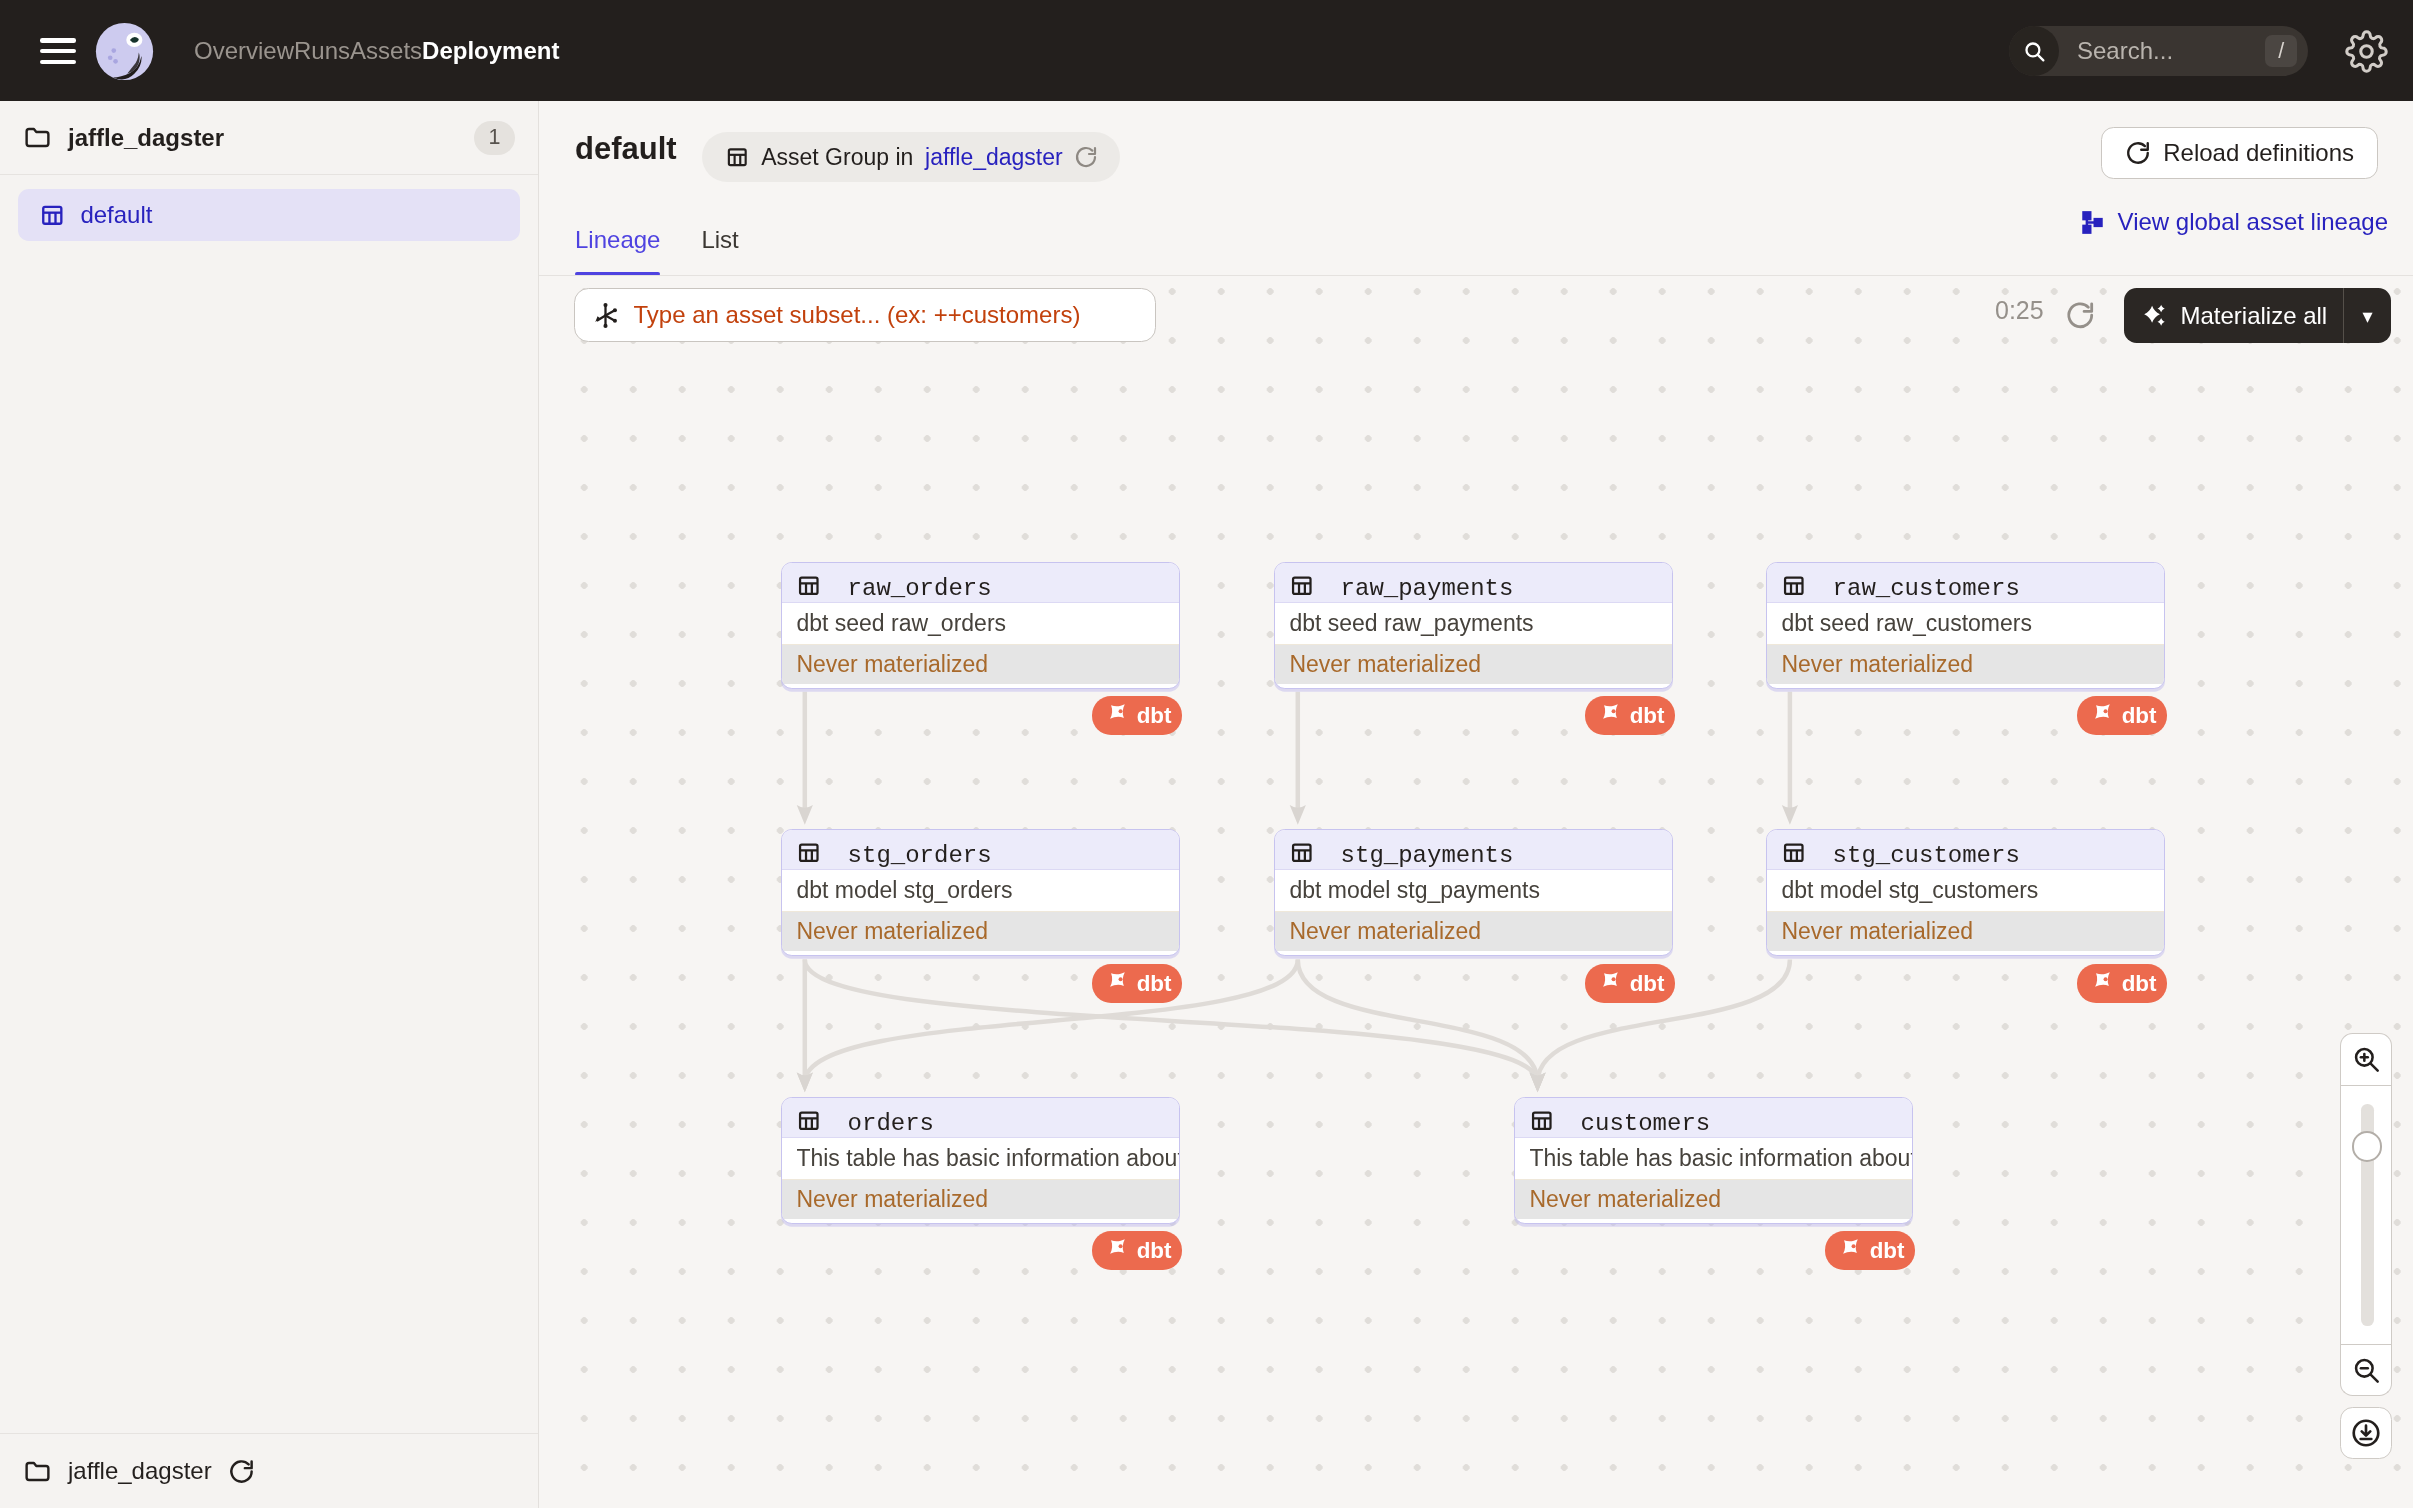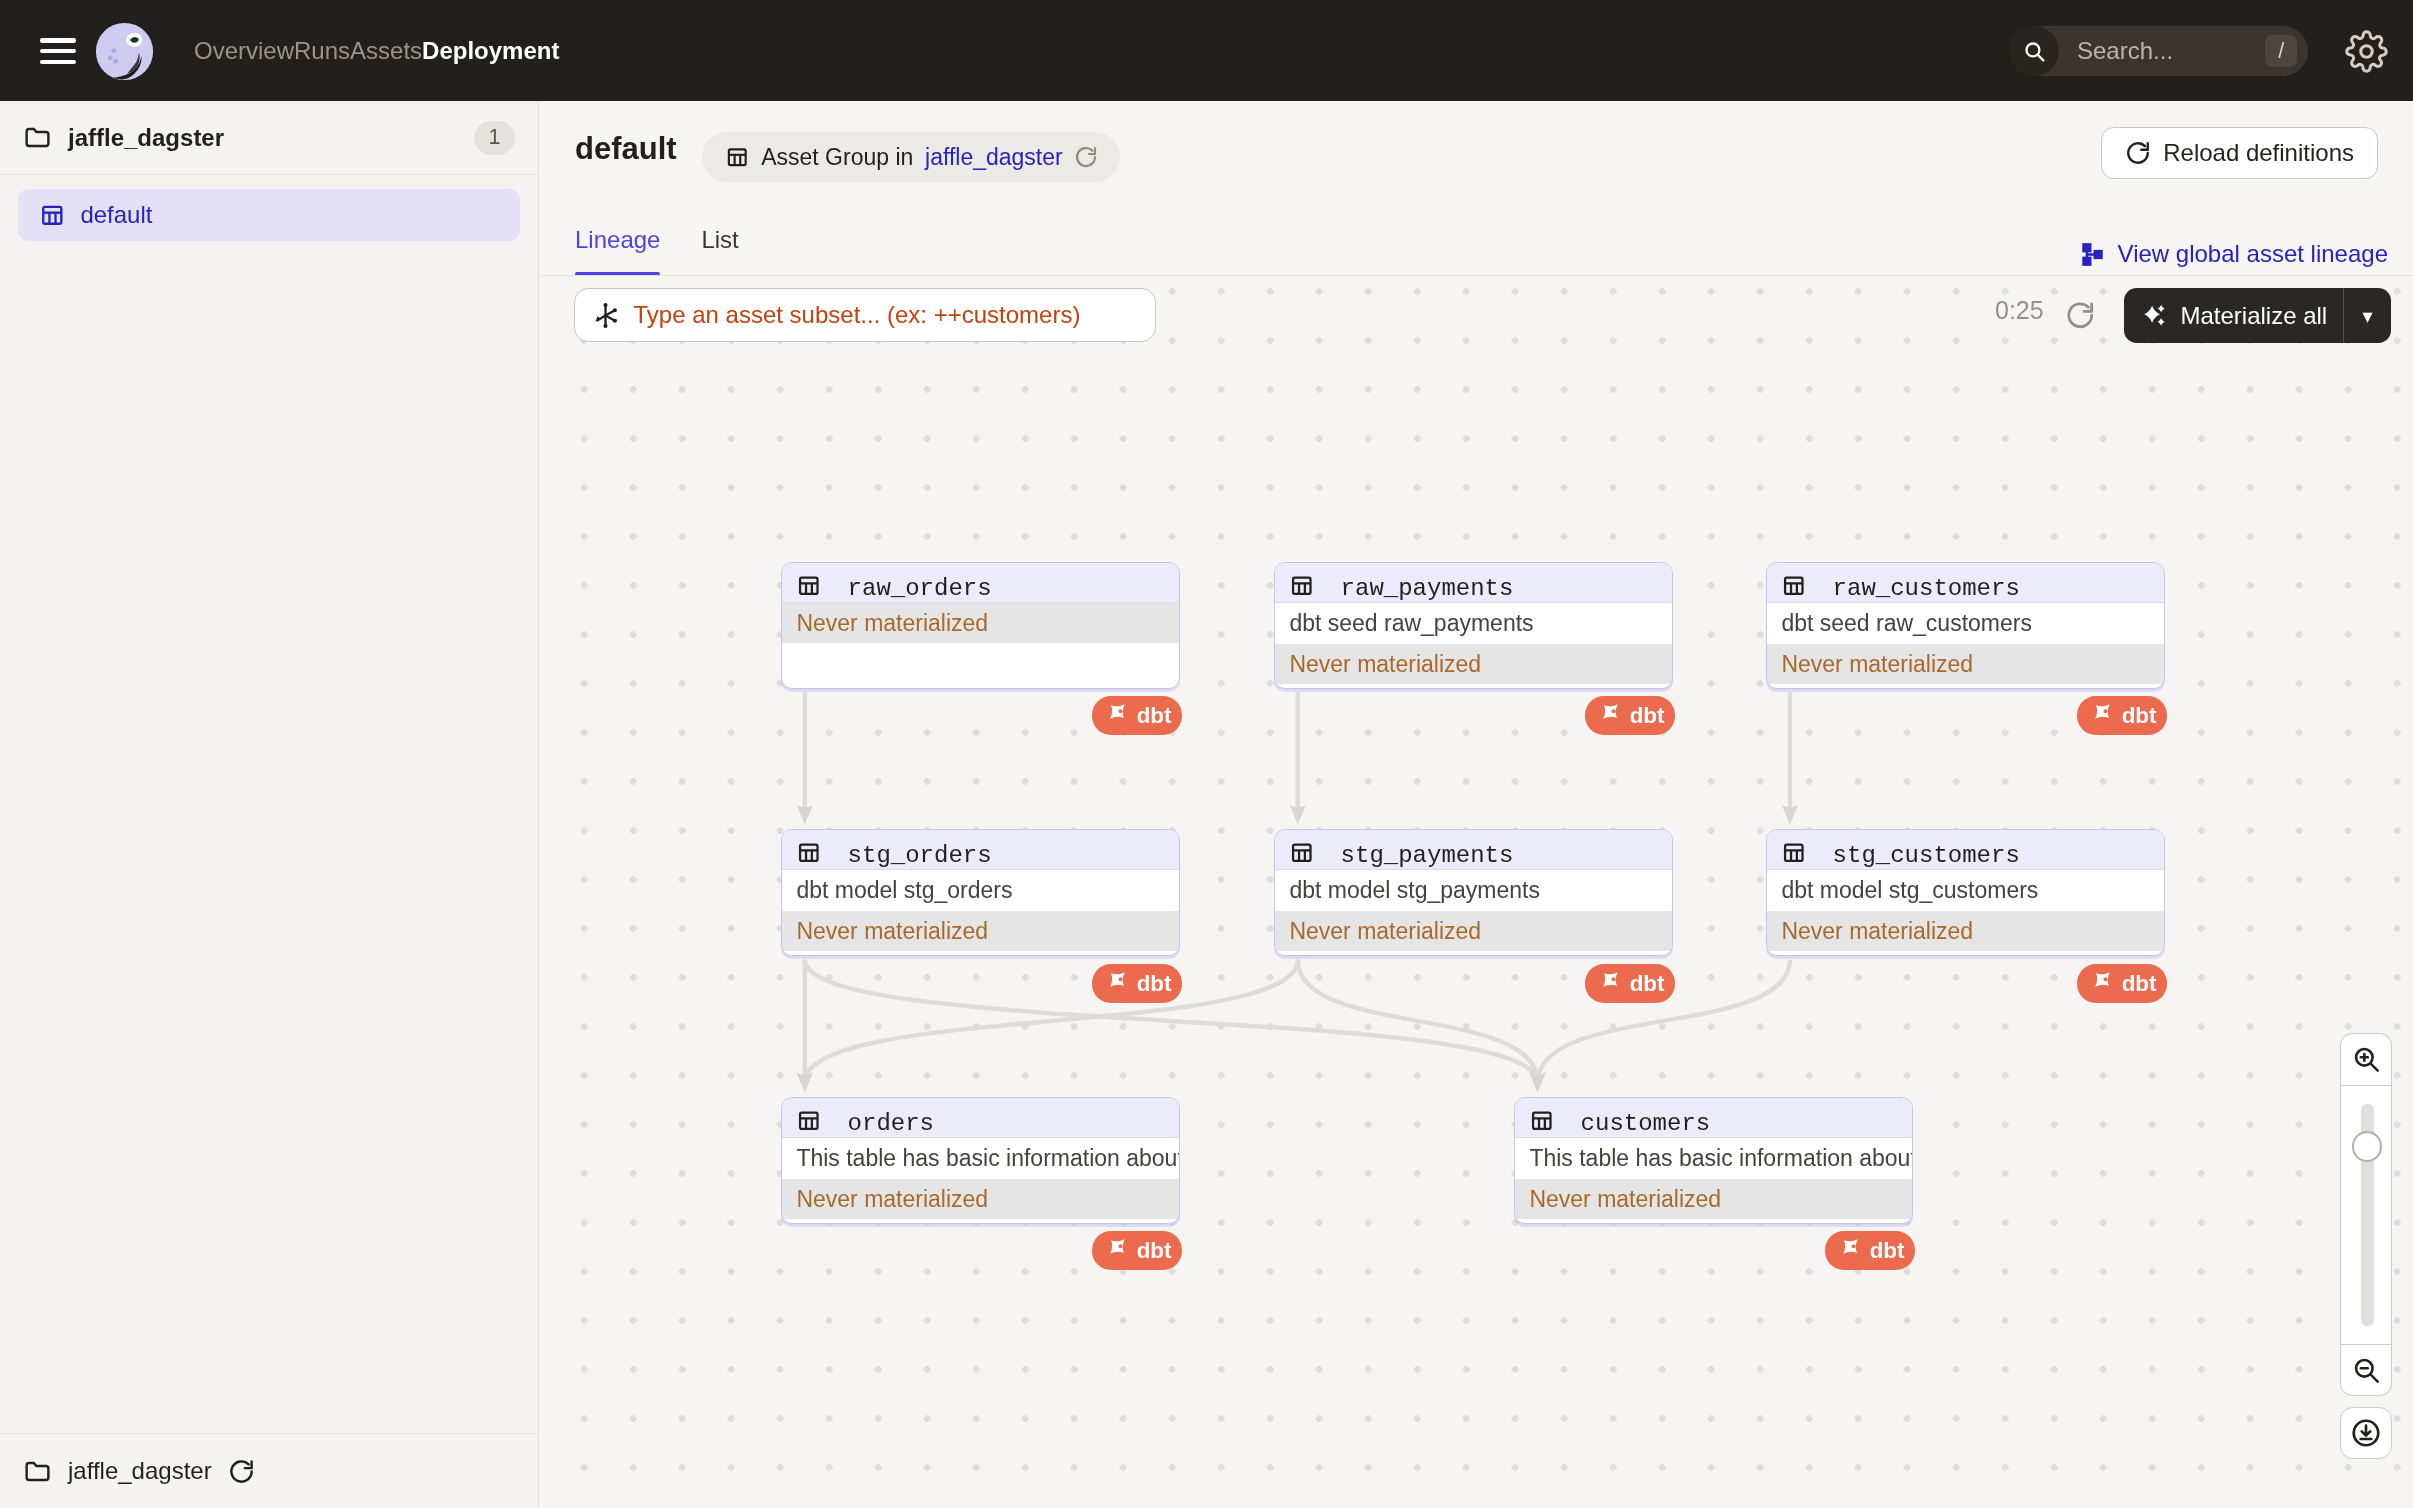--- a/index.html
+++ b/index.html
@@ -37,21 +37,21 @@
   
   .page-title { position:absolute; left:575px; top:131px; font-size:31px; font-weight:700; }
   .group-pill { position:absolute; left:702px; top:132px; height:50px; border-radius:25px; background:#ECEAE7; display:flex; align-items:center; padding:0 21.5px; gap:11.7px; font-size:23px; }
   .group-pill a { color:#2822BE; text-decoration:none; cursor:pointer; }
   .reload-btn { position:absolute; right:35px; top:127px; height:52px; background:#FFFFFF; border:1.3px solid #CBC7C2; border-radius:12.6px; display:flex; align-items:center; padding:0 23px; gap:12.6px; font-size:24px; cursor:pointer; }
   .tabs { position:absolute; left:575px; top:221px; height:55px; display:flex; gap:41px; }
   .tab { position:relative; font-size:24px; font-weight:500; color:#3B3732; cursor:pointer; padding-top:5.4px; }
   .tab.active { color:#4F43E0; }
   .tab.active::after { content:""; position:absolute; left:0; right:0; bottom:0; height:4.5px; background:#4F43E0; border-radius:2.7px; }
   .tabs-divider { position:absolute; left:539px; right:0; top:275px; height:1.3px; background:#E5E2DF; }
-  .global-lineage { position:absolute; right:25px; top:240px; display:flex; align-items:center; gap:11.7px; font-size:24px; color:#2822BE; cursor:pointer; }
+  .global-lineage { position:absolute; right:25px; top:208px; display:flex; align-items:center; gap:11.7px; font-size:24px; color:#2822BE; cursor:pointer; }
 
   
   .canvas { position:absolute; left:539px; top:276px; width:1875px; height:1233px; background:#F7F5F3;
     background-image:radial-gradient(circle, #E0DDD9 3.1px, transparent 3.6px);
     background-size:49px 49px; background-position:20.7px -9px; overflow:hidden; }
   .edges { position:absolute; left:0; top:0; }
   .filter-input { position:absolute; left:574px; top:288px; width:582px; height:54px; background:#FFFFFF; border:1.3px solid #C9C5C0; border-radius:14.4px; display:flex; align-items:center; padding:0 16px; gap:13.5px; cursor:text; }
   .filter-placeholder { font-size:24px; color:#c2410c; white-space:nowrap; }
   .timer { position:absolute; left:1995px; top:296px; font-size:25px; color:#95908A; }
   .timer-refresh { position:absolute; left:2065px; top:300px; width:30.5px; height:30.5px; cursor:pointer; }
@@ -202,20 +202,21 @@
 <div class="asset-node" style="left: 242px; top: 286px;">
       <div class="an-header">
         <span><svg width="27" height="27" viewBox="0 0 24 24" fill="none" stroke="#231F1D" stroke-width="2">
             <rect x="4.5" y="5" width="15.5" height="14.5" rx="1.5"></rect>
             <line x1="4.5" y1="10" x2="20" y2="10"></line>
             <line x1="9.8" y1="10" x2="9.8" y2="19.5"></line>
             <line x1="15" y1="10" x2="15" y2="19.5"></line>
           </svg></span>
         <span class="an-name">raw_orders</span>
       </div>
+      <div class="an-desc">dbt seed raw_orders</div>
       <div class="an-status">Never materialized</div>
     </div>
     <div class="dbt-badge" style="left: 553px; top: 420px;">
       <span><svg width="27" height="27" viewBox="0 0 30 30">
           <g transform="rotate(45 15 15)">
             <path d="M15 2 C16.6 7 20 11.4 25 13.5 C20 15.6 16.6 20 15 25 C13.4 20 10 15.6 5 13.5 C10 11.4 13.4 7 15 2 Z" fill="#FFFFFF"></path>
           </g>
           <circle cx="19.5" cy="13.5" r="2.2" fill="#EC6A4E"></circle>
         </svg></span>
       <span>dbt</span>

